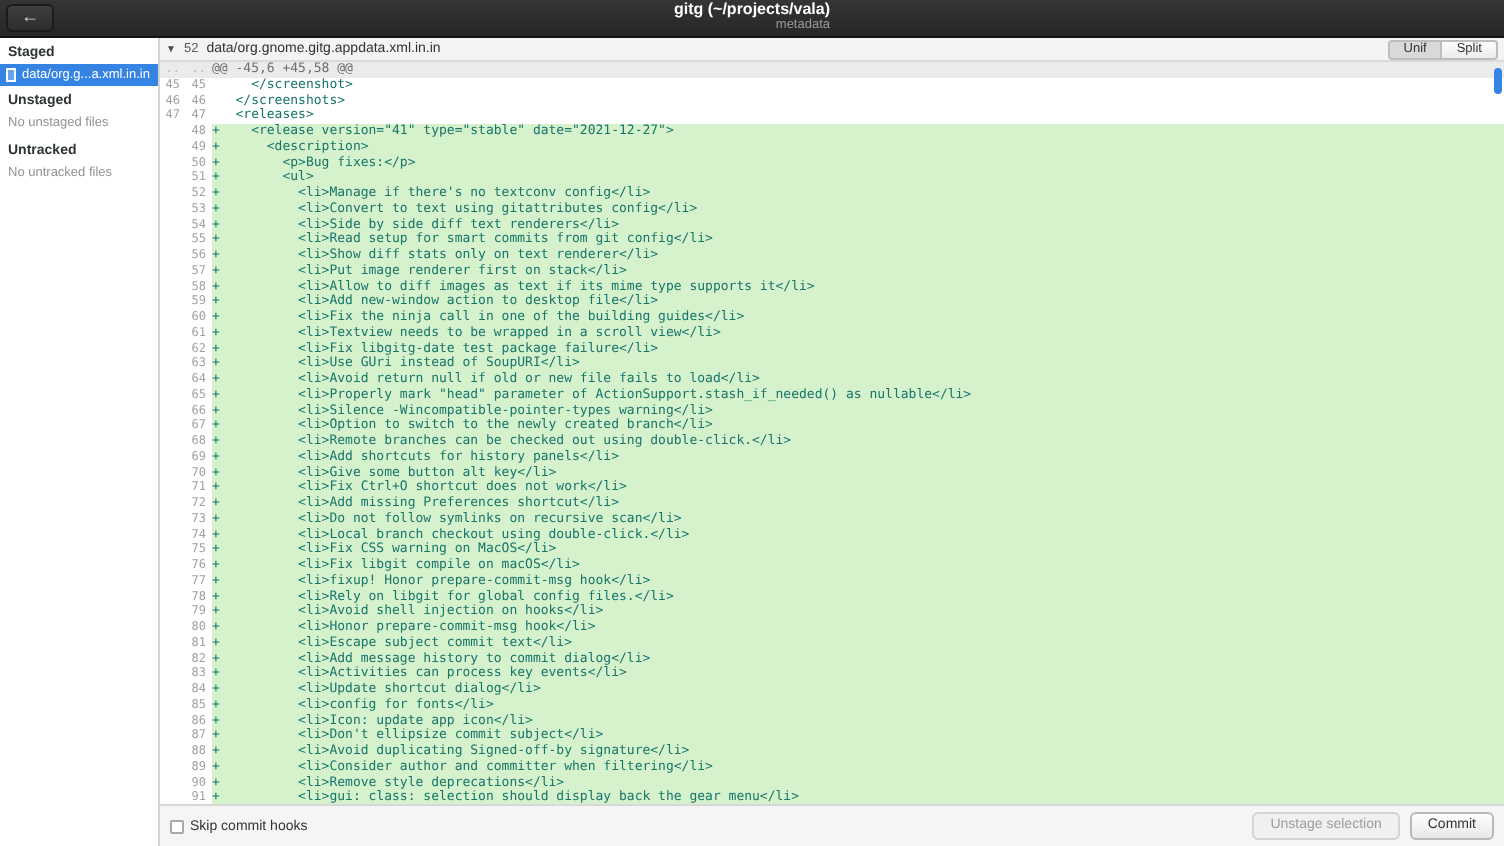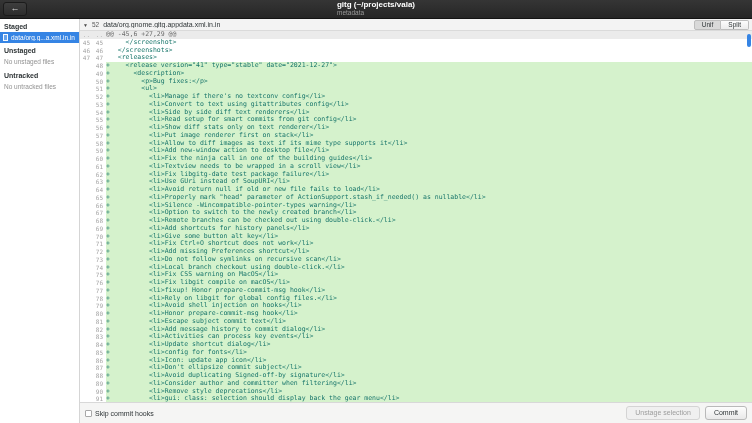--- a/index.html
+++ b/index.html
@@ -3,21 +3,21 @@
 <meta charset="utf-8">
 <style>
   * { margin:0; padding:0; box-sizing:border-box; }
   html,body { width:752px; height:423px; overflow:hidden; background:#fff;
               font-family:"Liberation Sans", sans-serif; }
 
   
   .titlebar { height:19px; background:linear-gradient(#353535,#262626);
               border-bottom:1px solid #141414; position:relative;
               display:flex; align-items:center; justify-content:center; }
-  .title-box { text-align:left; line-height:1; }
+  .title-box { text-align:right; line-height:1; }
   .title { font-size:8px; font-weight:bold; color:#ffffff; }
   .subtitle { font-size:6.5px; color:#9a9a9a; margin-top:1px; }
   .back-btn { position:absolute; left:3px; top:2px; width:24px; height:14px;
               background:linear-gradient(#3e3e3e,#2d2d2d); border:1px solid #1b1b1b;
               border-radius:3px; color:#d8d8d8; font-size:9px; line-height:11px;
               text-align:center; }
 
   
   .content { display:flex; height:404px; }
   .sidebar { width:80px; flex:none; border-right:1px solid #d5d5d5; background:#fff;
@@ -105,21 +105,21 @@
         <button class="vt-btn active">Unif</button>
         <button class="vt-btn">Split</button>
       </div>
     </div>
 
     <div class="diff-body">
       <div>
           <div class="dline hunk">
             <span class="ln">..</span>
             <span class="ln">..</span>
-            <span class="code">@@ -45,6 +27,29 @@</span>
+            <span class="code">@@ -45,6 +45,58 @@</span>
           </div>
           <div class="dline context">
             <span class="ln">45</span>
             <span class="ln">45</span>
             <span class="code">     &lt;/screenshot&gt;</span>
           </div>
           <div class="dline context">
             <span class="ln">46</span>
             <span class="ln">46</span>
             <span class="code">   &lt;/screenshots&gt;</span>

